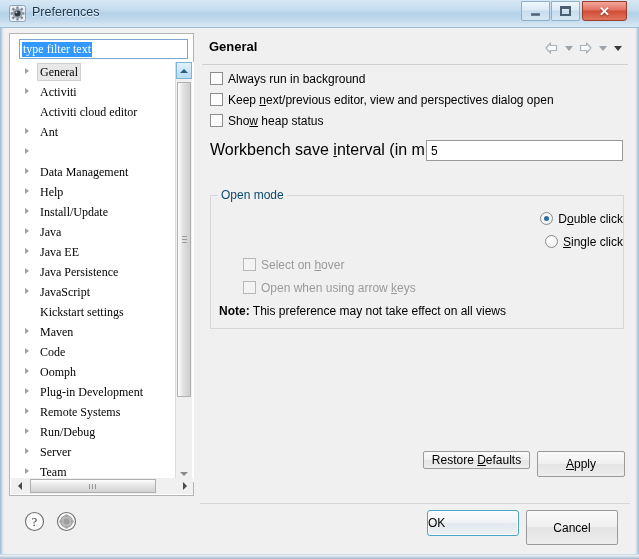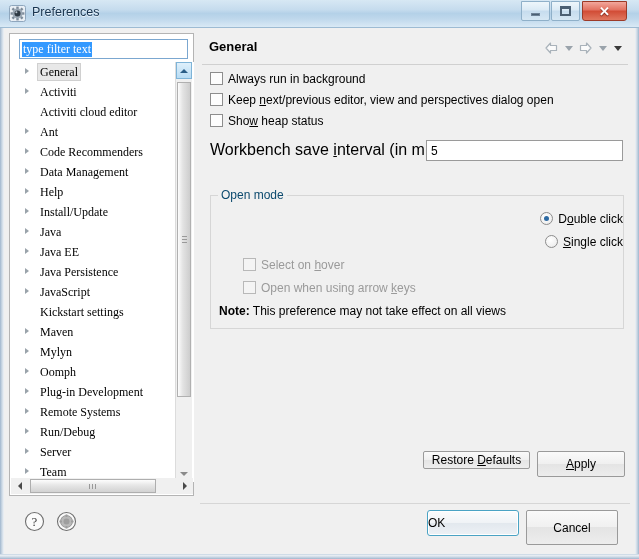--- a/index.html
+++ b/index.html
@@ -586,31 +586,31 @@
 
       <div id="filter-box">
         <span id="filter-text">type filter text</span>
       </div>
 
       <div id="tree-view">
           <div class="tree-row selected"><span class="twisty"></span><span class="tree-label">General</span></div>
           <div class="tree-row"><span class="twisty"></span><span class="tree-label">Activiti</span></div>
           <div class="tree-row"><span class="tree-label">Activiti cloud editor</span></div>
           <div class="tree-row"><span class="twisty"></span><span class="tree-label">Ant</span></div>
-          <div class="tree-row"><span class="twisty"></span><span class="tree-label">Code Recommenders</span></div>
+          <div class="tree-row"><span class="twisty"></span></div>
           <div class="tree-row"><span class="twisty"></span><span class="tree-label">Data Management</span></div>
           <div class="tree-row"><span class="twisty"></span><span class="tree-label">Help</span></div>
           <div class="tree-row"><span class="twisty"></span><span class="tree-label">Install/Update</span></div>
           <div class="tree-row"><span class="twisty"></span><span class="tree-label">Java</span></div>
           <div class="tree-row"><span class="twisty"></span><span class="tree-label">Java EE</span></div>
           <div class="tree-row"><span class="twisty"></span><span class="tree-label">Java Persistence</span></div>
           <div class="tree-row"><span class="twisty"></span><span class="tree-label">JavaScript</span></div>
           <div class="tree-row"><span class="tree-label">Kickstart settings</span></div>
           <div class="tree-row"><span class="twisty"></span><span class="tree-label">Maven</span></div>
-          <div class="tree-row"><span class="twisty"></span><span class="tree-label">Mylyn</span></div>
+          <div class="tree-row"><span class="twisty"></span><span class="tree-label">Code</span></div>
           <div class="tree-row"><span class="twisty"></span><span class="tree-label">Oomph</span></div>
           <div class="tree-row"><span class="twisty"></span><span class="tree-label">Plug-in Development</span></div>
           <div class="tree-row"><span class="twisty"></span><span class="tree-label">Remote Systems</span></div>
           <div class="tree-row"><span class="twisty"></span><span class="tree-label">Run/Debug</span></div>
           <div class="tree-row"><span class="twisty"></span><span class="tree-label">Server</span></div>
           <div class="tree-row"><span class="twisty"></span><span class="tree-label">Team</span></div>
         </div>
 
       <div id="tree-vscroll">
         <div id="vs-up">

